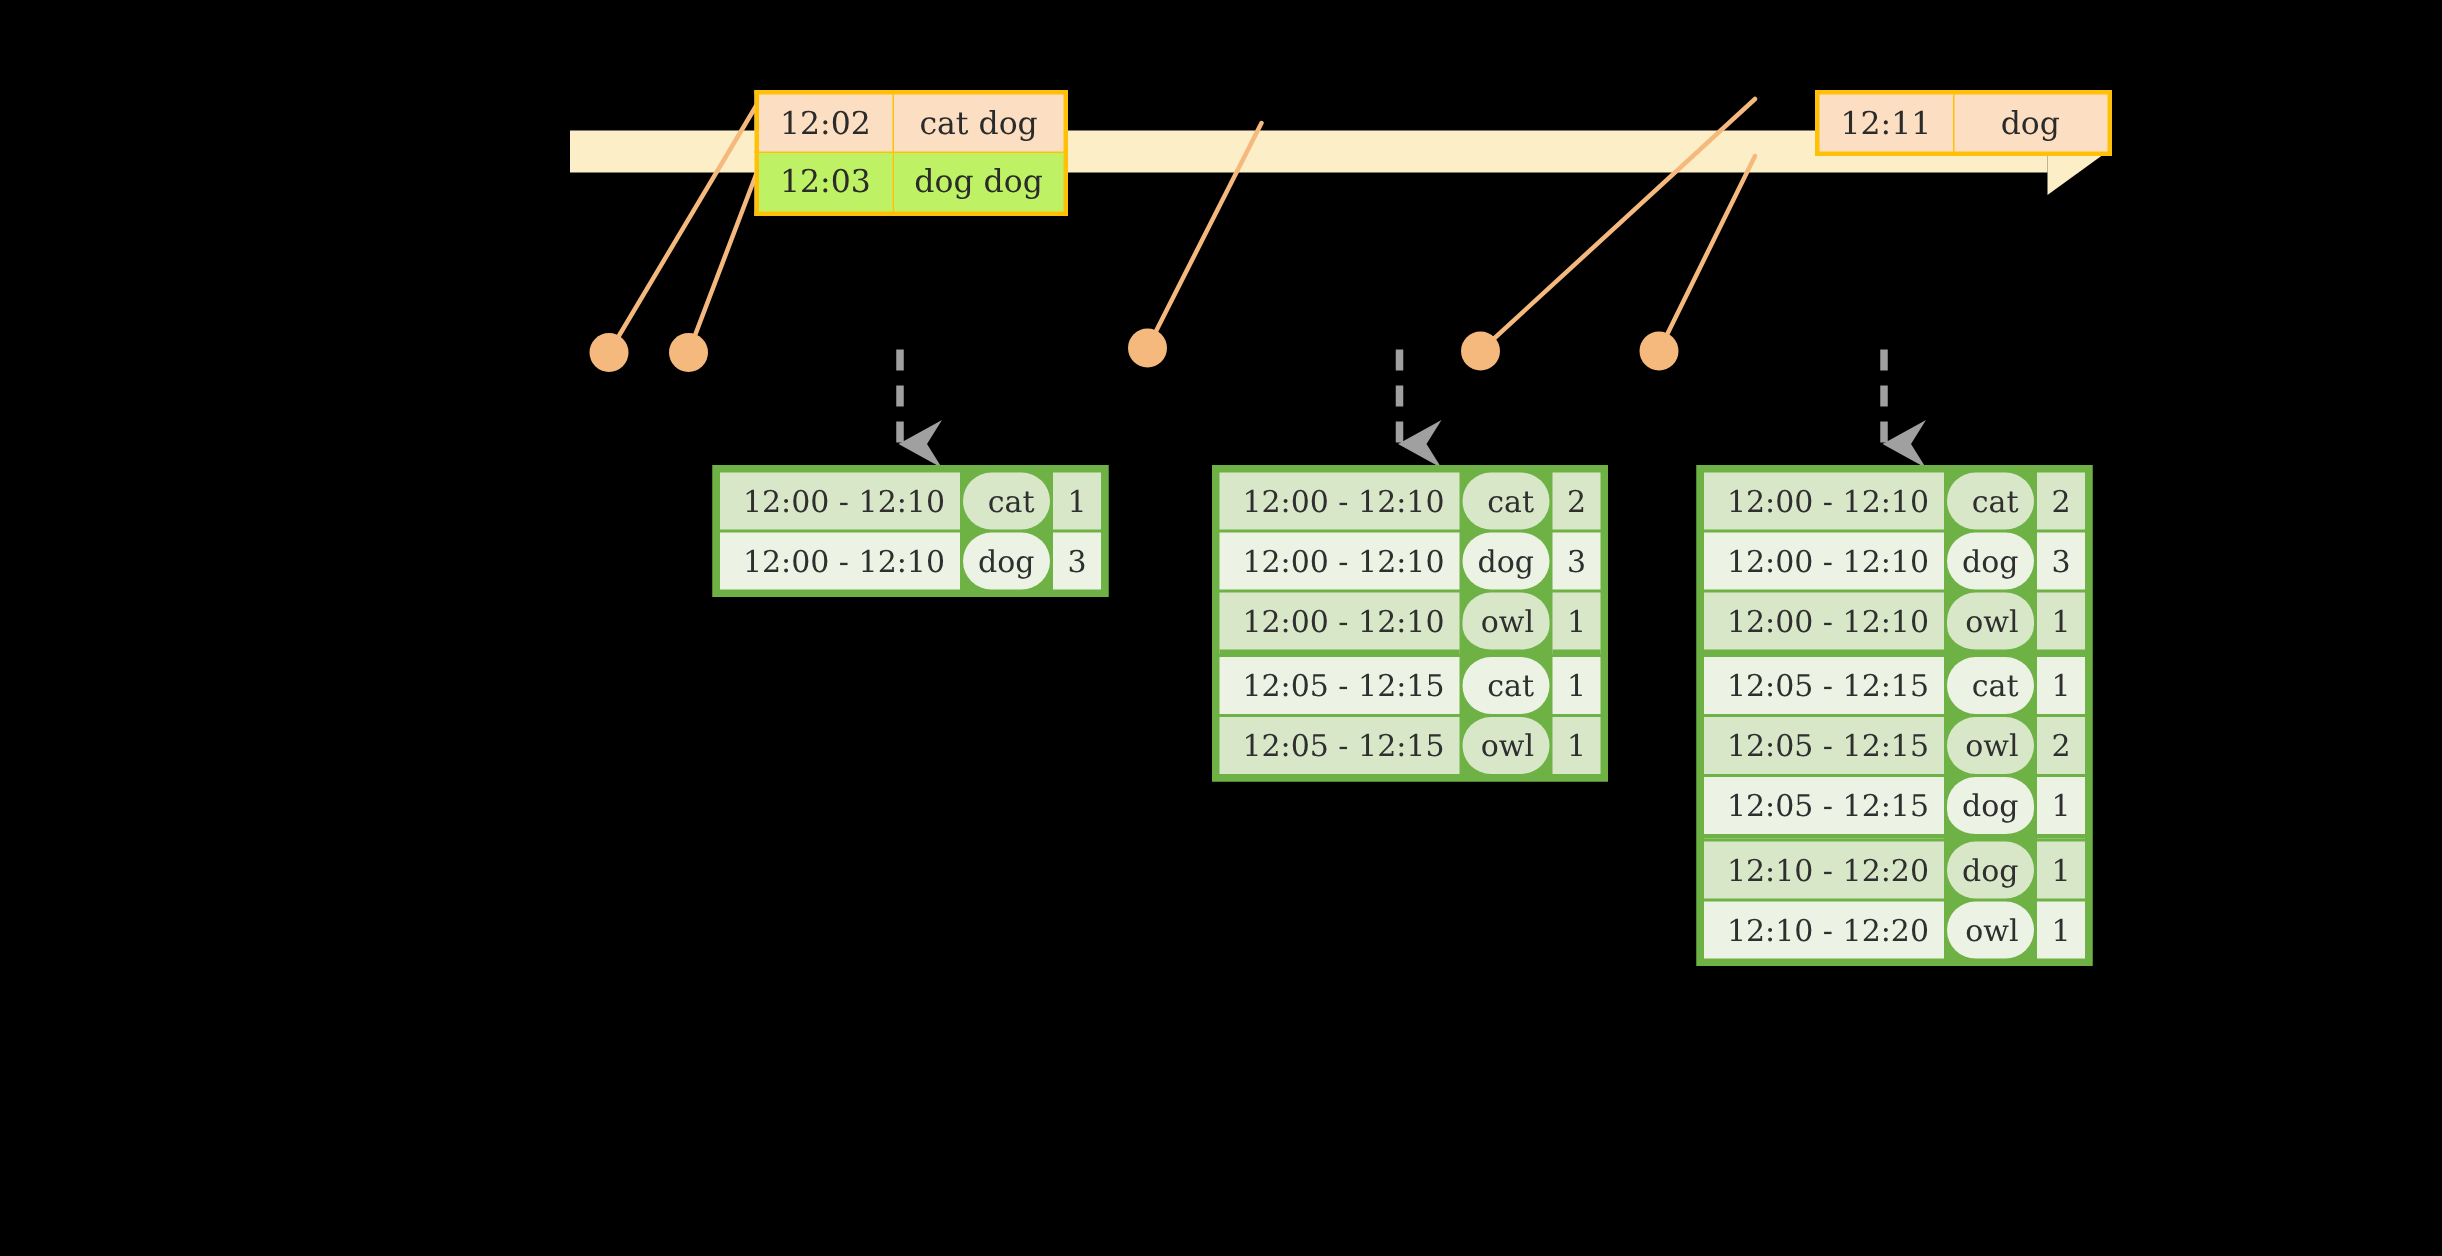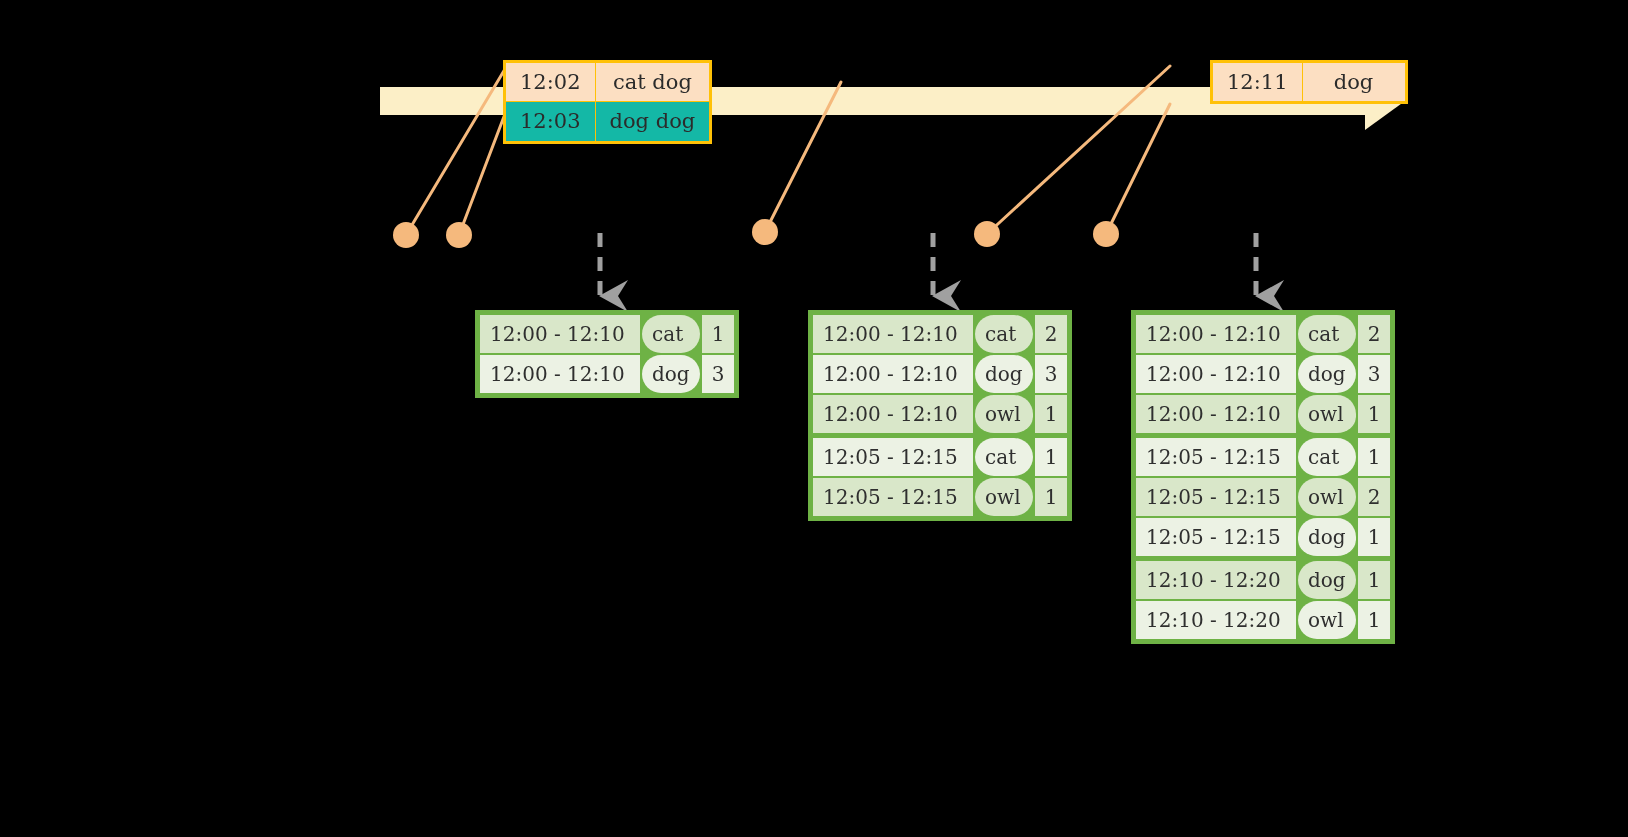--- a/index.html
+++ b/index.html
@@ -34,36 +34,36 @@
   .evt-table td {
     border: 1.5px solid #FFC107;
     text-align: center;
     color: #2b2b2b;
     font-size: 21px;
     padding: 6px 14px;
     white-space: nowrap;
     line-height: 1.25;
   }
   .evt-table tr.shade td { background: #FCDFC2; }
-  .evt-table tr.light td { background: #14b8a6; }
+  .evt-table tr.light td { background: #bef264; }
   .evt-table td.time-col { min-width: 84px; }
   .evt-table td.val-col  { min-width: 104px; }
 
   
   .res-table {
     position: absolute;
     border-collapse: separate;
     border-spacing: 2px;
     border: 3px solid #6EB245;
     background: #6EB245;
     font-family: "DejaVu Serif", serif;
     z-index: 5;
   }
   .res-table td {
-    text-align: left;
+    text-align: right;
     color: #2f2f2f;
     font-size: 20px;
     padding: 7px 10px;
     white-space: nowrap;
     line-height: 1.2;
   }
   .res-table tr.dark td  { background: #D9E7C9; }
   .res-table tr.pale td  { background: #ECF2E4; }
   .res-table tr.grp-end td { border-bottom: 3px solid #6EB245; }
   .res-table td.win-col { min-width: 160px; }

